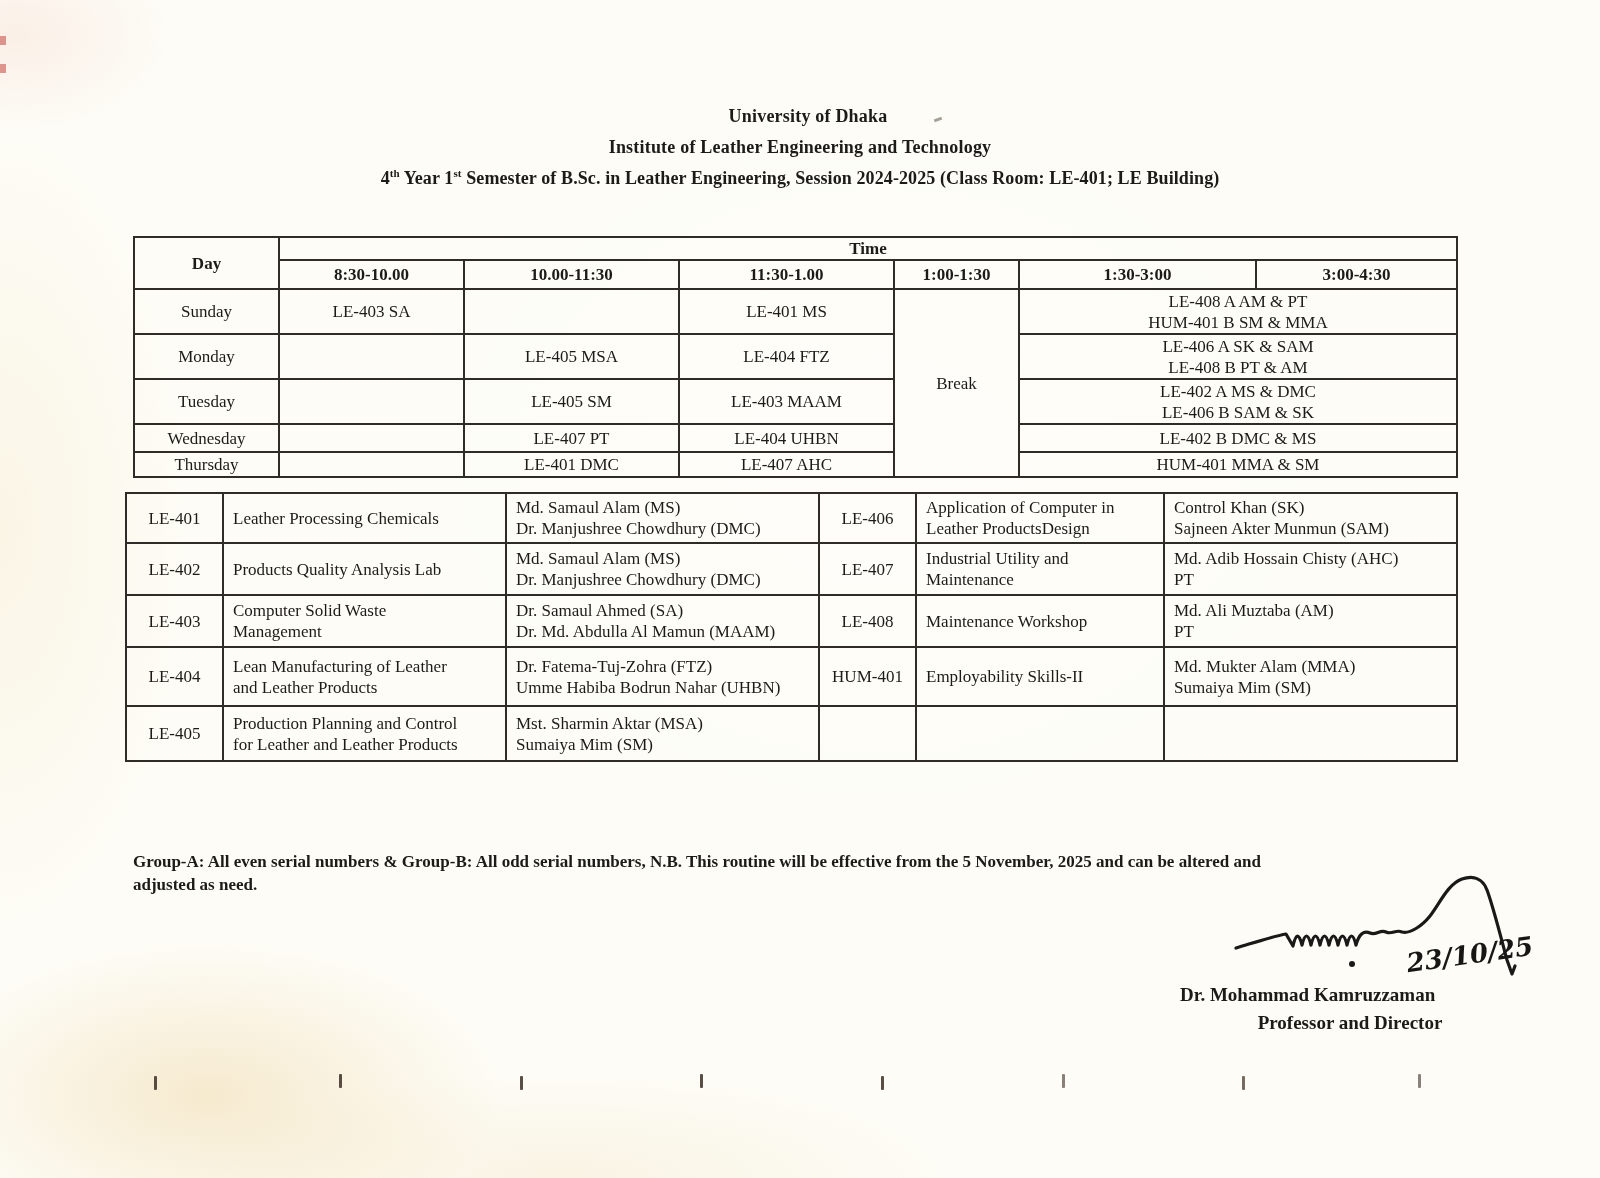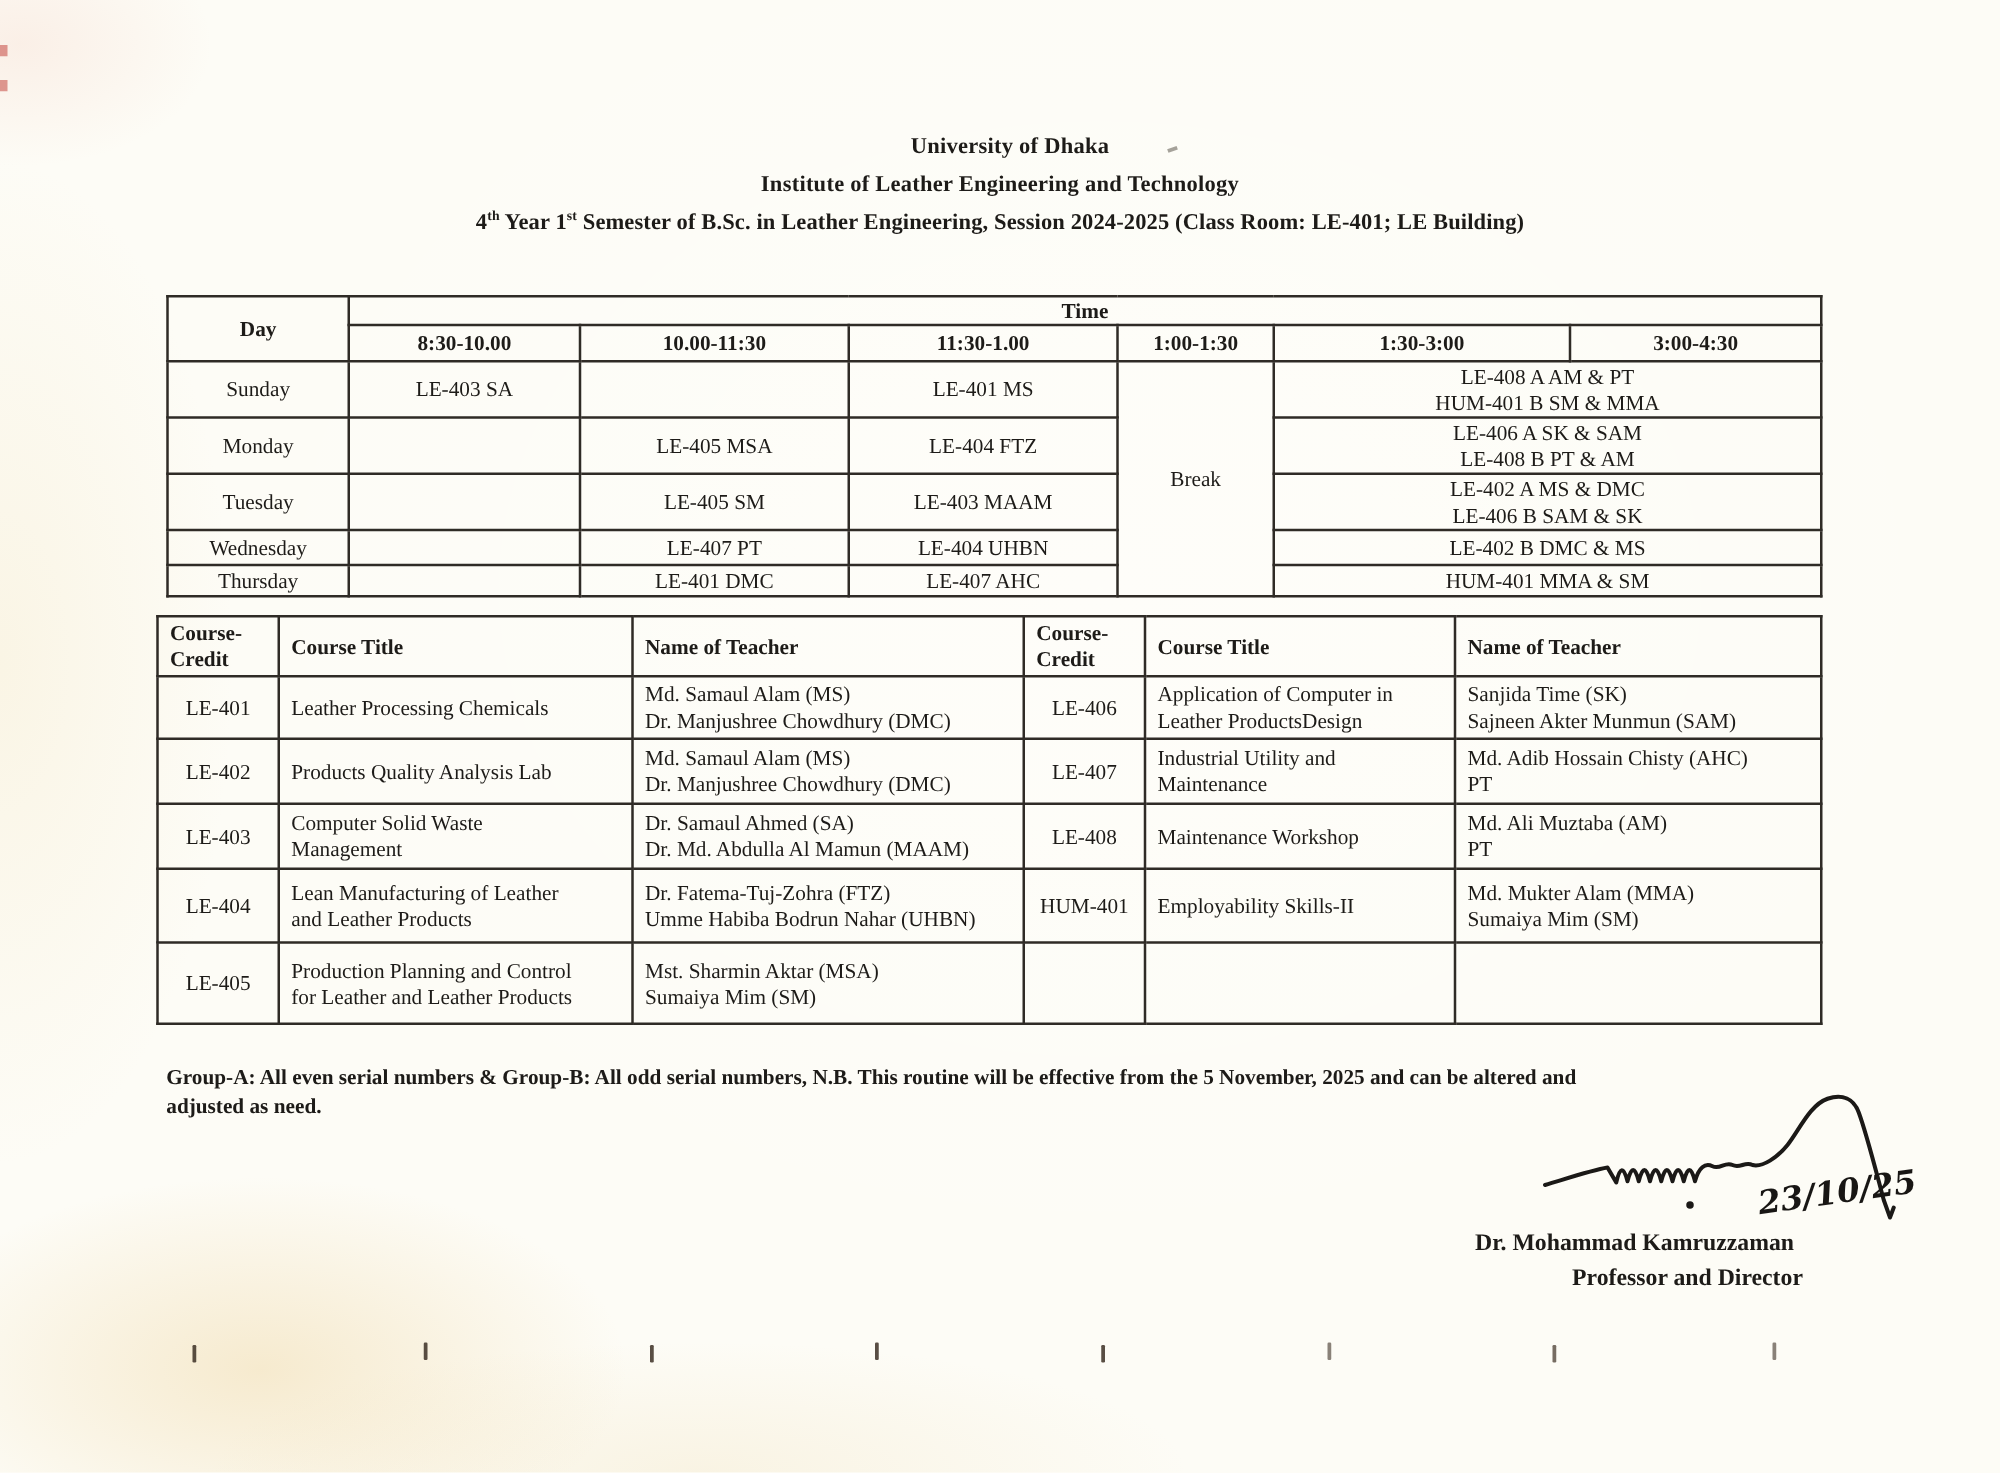--- a/index.html
+++ b/index.html
@@ -137,51 +137,37 @@
 <table class="ct">
   <colgroup>
     <col style="width:97px">
       <col style="width:283px">
       <col style="width:313px">
     <col style="width:97px">
       <col style="width:248px">
       <col style="width:293px">
   </colgroup>
   <tbody>
-      <tr style="height:48px">
-    <td class="lpad bold">
-      <div>Course-</div>
-      <div>Credit</div>
-    </td>
-    <td class="lpad bold">Course Title</td>
-    <td class="lpad bold">Name of Teacher</td>
-    <td class="lpad bold">
-      <div>Course-</div>
-      <div>Credit</div>
-    </td>
-    <td class="lpad bold">Course Title</td>
-    <td class="lpad bold">Name of Teacher</td>
-  </tr>
   <tr style="height:50px">
     <td class="code">LE-401</td>
     <td class="lpad">
       <div>Leather Processing Chemicals</div>
       <div></div>
     </td>
     <td class="lpad">
       <div>Md. Samaul Alam (MS)</div>
       <div>Dr. Manjushree Chowdhury (DMC)</div>
     </td>
     <td class="code">LE-406</td>
     <td class="lpad">
       <div>Application of Computer in</div>
       <div>Leather ProductsDesign</div>
     </td>
     <td class="lpad">
-      <div>Sanjida Time (SK)</div>
+      <div>Control Khan (SK)</div>
       <div>Sajneen Akter Munmun (SAM)</div>
     </td>
   </tr>
   <tr style="height:52px">
     <td class="code">LE-402</td>
     <td class="lpad">
       <div>Products Quality Analysis Lab</div>
       <div></div>
     </td>
     <td class="lpad">
@@ -231,21 +217,21 @@
     <td class="code">HUM-401</td>
     <td class="lpad">
       <div>Employability Skills-II</div>
       <div></div>
     </td>
     <td class="lpad">
       <div>Md. Mukter Alam (MMA)</div>
       <div>Sumaiya Mim (SM)</div>
     </td>
   </tr>
-  <tr style="height:65px">
+  <tr style="height:55px">
     <td class="code">LE-405</td>
     <td class="lpad">
       <div>Production Planning and Control</div>
       <div>for Leather and Leather Products</div>
     </td>
     <td class="lpad">
       <div>Mst. Sharmin Aktar (MSA)</div>
       <div>Sumaiya Mim (SM)</div>
     </td>
     <td class="code"></td>

